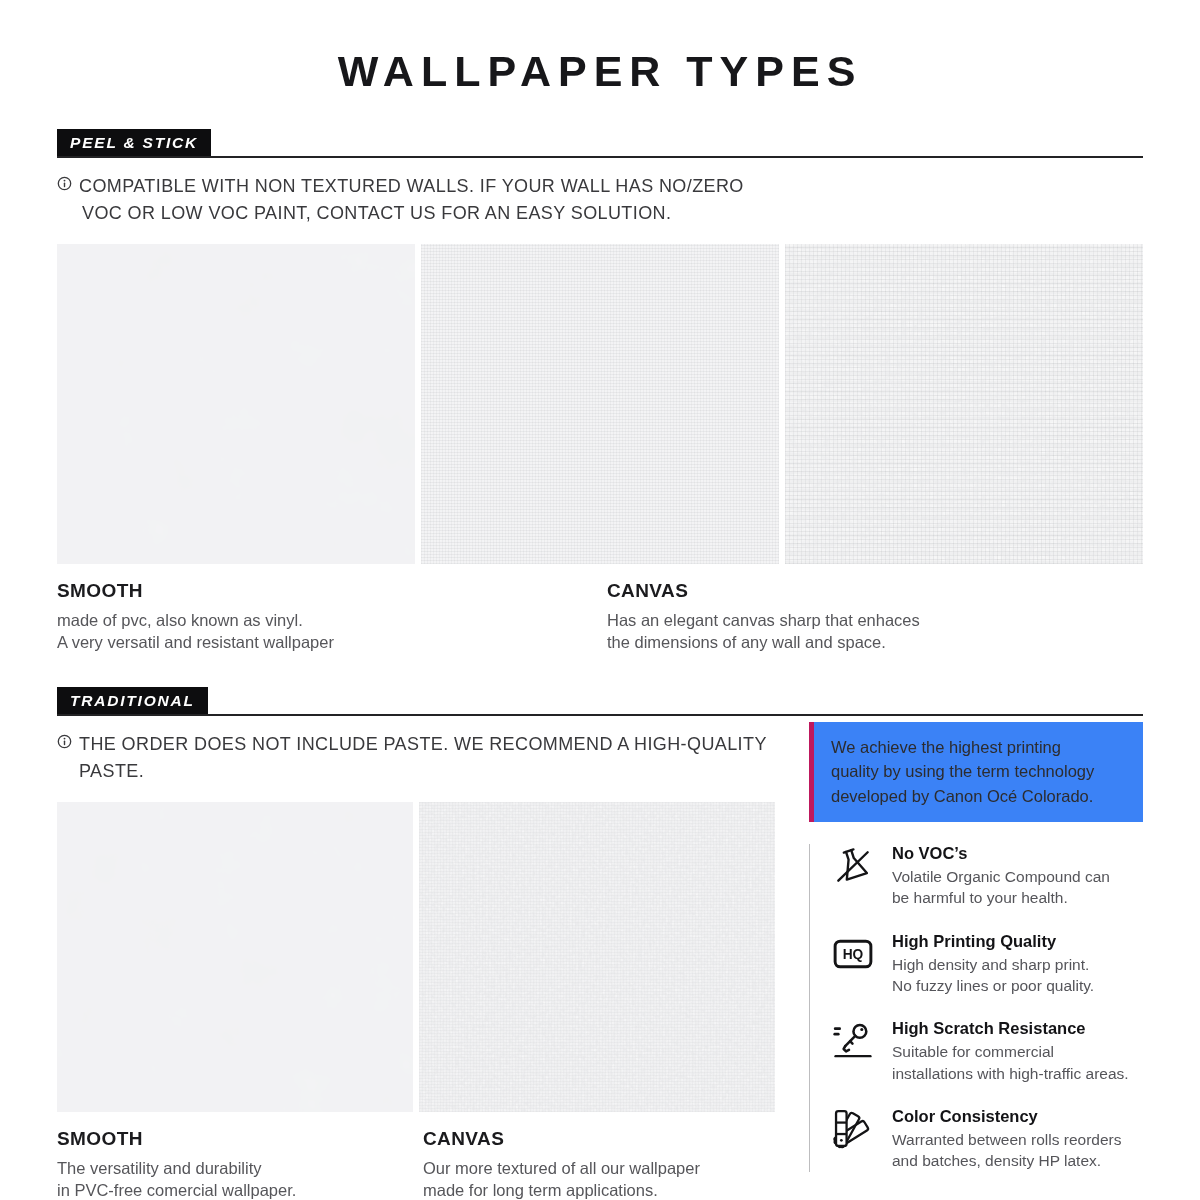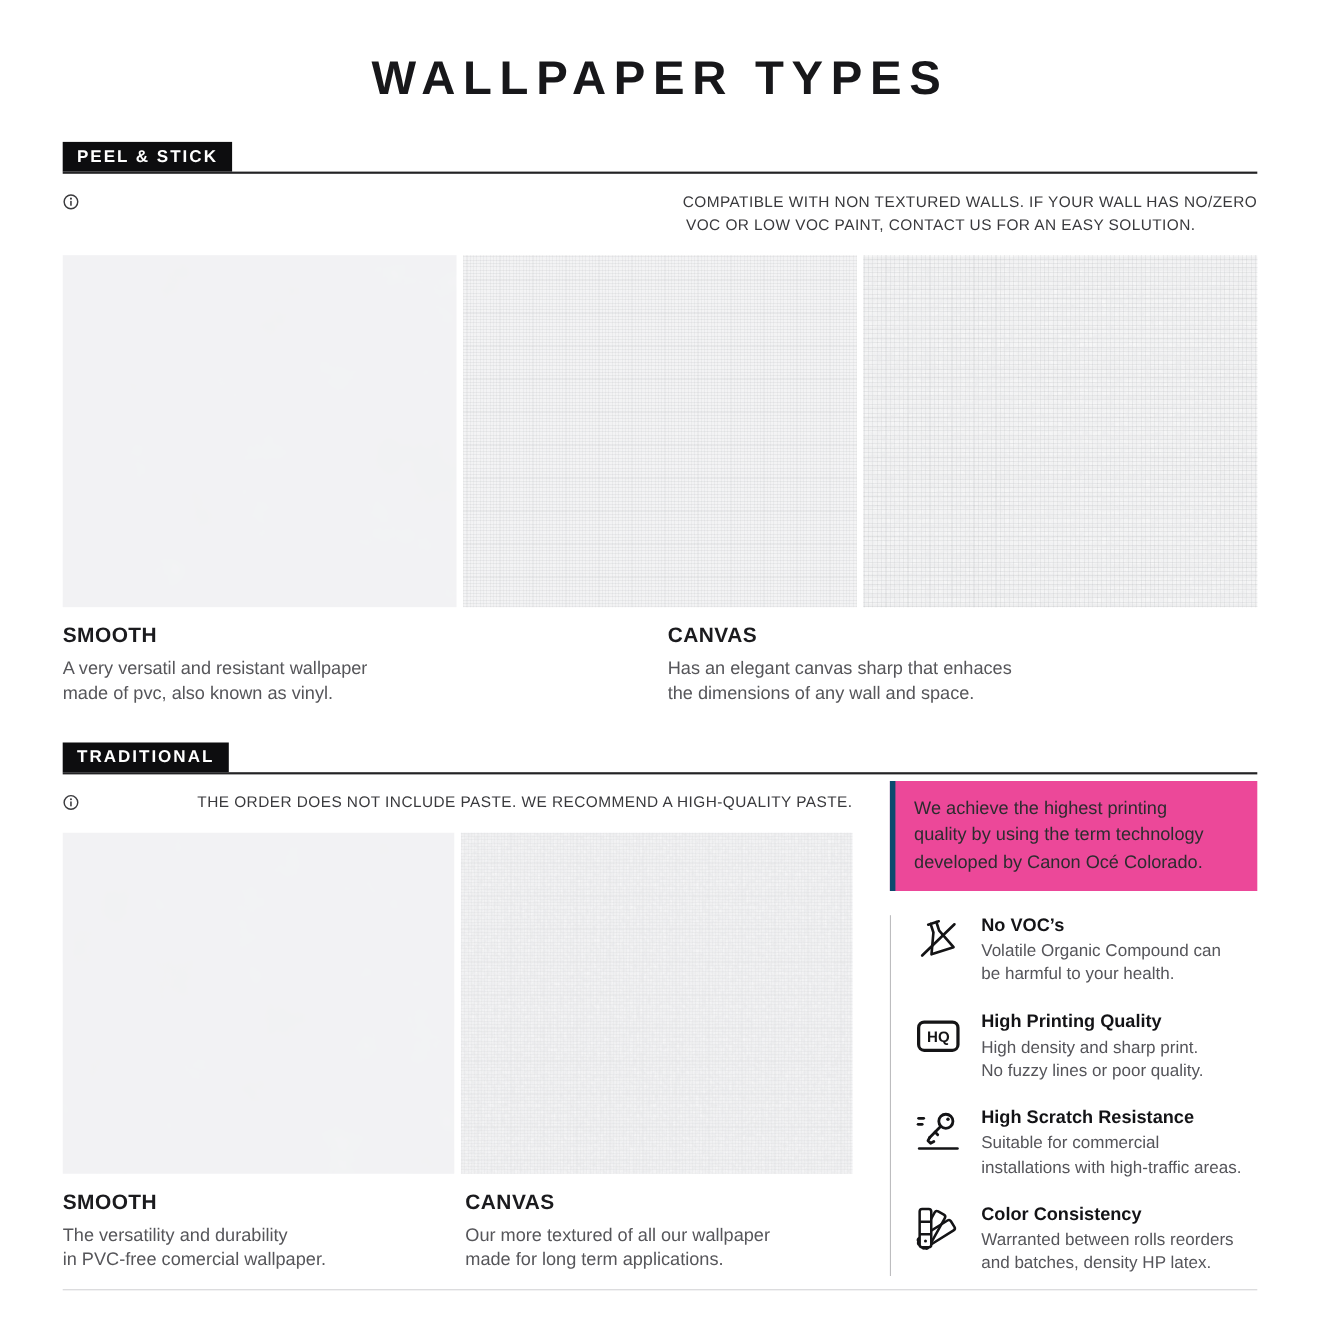--- a/index.html
+++ b/index.html
@@ -3,26 +3,26 @@
 <meta charset="utf-8">
 <style>
   * { margin:0; padding:0; box-sizing:border-box; }
   html,body { width:1200px; height:1200px; background:#ffffff; overflow:hidden; }
   body { font-family:"Liberation Sans","DejaVu Sans",sans-serif; color:#1d1d1f; }
   .page { position:relative; width:1200px; height:1200px; padding:0 57px; }
 
   .title { margin-top:47px; text-align:center; font-size:43px; font-weight:700;
            letter-spacing:7px; color:#17171a; }
 
-  .section-header { margin-top:33px; border-bottom:2px solid #232325; line-height:0; }
+  .section-header { margin-top:33px; border-bottom:2px solid #232325; line-height:0;font-style:italic; }
   .badge { display:inline-block; line-height:normal; background:#0d0d0f; color:#ffffff;
            font-size:15.5px; font-weight:700; letter-spacing:1.8px; padding:5px 13px 4px; }
 
   .note { display:flex; align-items:flex-start; gap:7px; margin-top:15px;
-          font-size:14px; letter-spacing:0.4px; color:#39393c; line-height:1.5;justify-content:space-between; }
+          font-size:18px; letter-spacing:0.4px; color:#39393c; line-height:1.5; }
   .note svg { margin-top:3px; flex:none; }
   .note-text span { display:block; }
   .note-text .line2 { padding-left:3px; }
 
   .swatch-row { display:flex; gap:6px; margin-top:17px; }
   .swatch { flex:1 1 0; height:320px; position:relative; overflow:hidden; }
   .row2 .swatch { height:310px; }
   .swatch svg.tex { position:absolute; left:0; top:0; width:100%; height:100%; display:block; }
 
   .tex-smooth { background-color:#f3f3f5; }
@@ -44,21 +44,21 @@
   .caption { flex:1 1 0; }
   .caption.pad { padding-left:8px; }
   .caption h3 { font-size:19px; font-weight:700; letter-spacing:0.4px; color:#1b1b1e; margin-bottom:7px; }
   .caption p { font-size:16.5px; color:#56565a; line-height:1.35; }
   .caption p span { display:block; }
 
   .row2 { display:flex; }
   .row2-left { flex:0 0 718px; }
   .row2-right { flex:1 1 auto; margin-left:34px; }
 
-  .quote { margin-top:6px; background:#ec4899; border-left:5px solid #0c4a6e;
+  .quote { margin-top:6px; background:#3b82f6; border-left:5px solid #be185d;
            padding:13px 10px 13px 17px; font-size:16.5px; line-height:1.5; color:#2c2c2f; }
   .quote span { display:block; }
 
   .features { margin-top:22px; border-left:1px solid #bdbdbf; padding-left:21px;
               display:flex; flex-direction:column; gap:23px; }
   .feature { display:flex; gap:17px; }
   .f-icon { width:44px; height:44px; flex:none; }
   .f-title { font-size:16.5px; font-weight:700; color:#131316; margin-bottom:3px; }
   .f-desc { font-size:15.5px; color:#55555a; line-height:1.38; }
   .f-desc span { display:block; }
@@ -129,22 +129,22 @@
         <rect width="100%" height="100%" fill="transparent" filter="url(#f-clouds2)" opacity="0.4"></rect>
         <rect width="100%" height="100%" fill="transparent" filter="url(#f-grain-coarse)" opacity="0.7"></rect>
       </svg>
     </div>
   </div>
 
   <div class="caption-row">
     <div class="caption">
       <h3>SMOOTH</h3>
       <p>
-          <span>A very versatil and resistant wallpaper</span>
-         <span>made of pvc, also known as vinyl.</span>
+          <span>made of pvc, also known as vinyl.</span>
+         <span>A very versatil and resistant wallpaper</span>
         </p>
     </div>
     <div class="caption pad">
       <h3>CANVAS</h3>
       <p>
           <span>Has an elegant canvas sharp that enhaces</span>
          <span>the dimensions of any wall and space.</span>
         </p>
     </div>
   </div>

